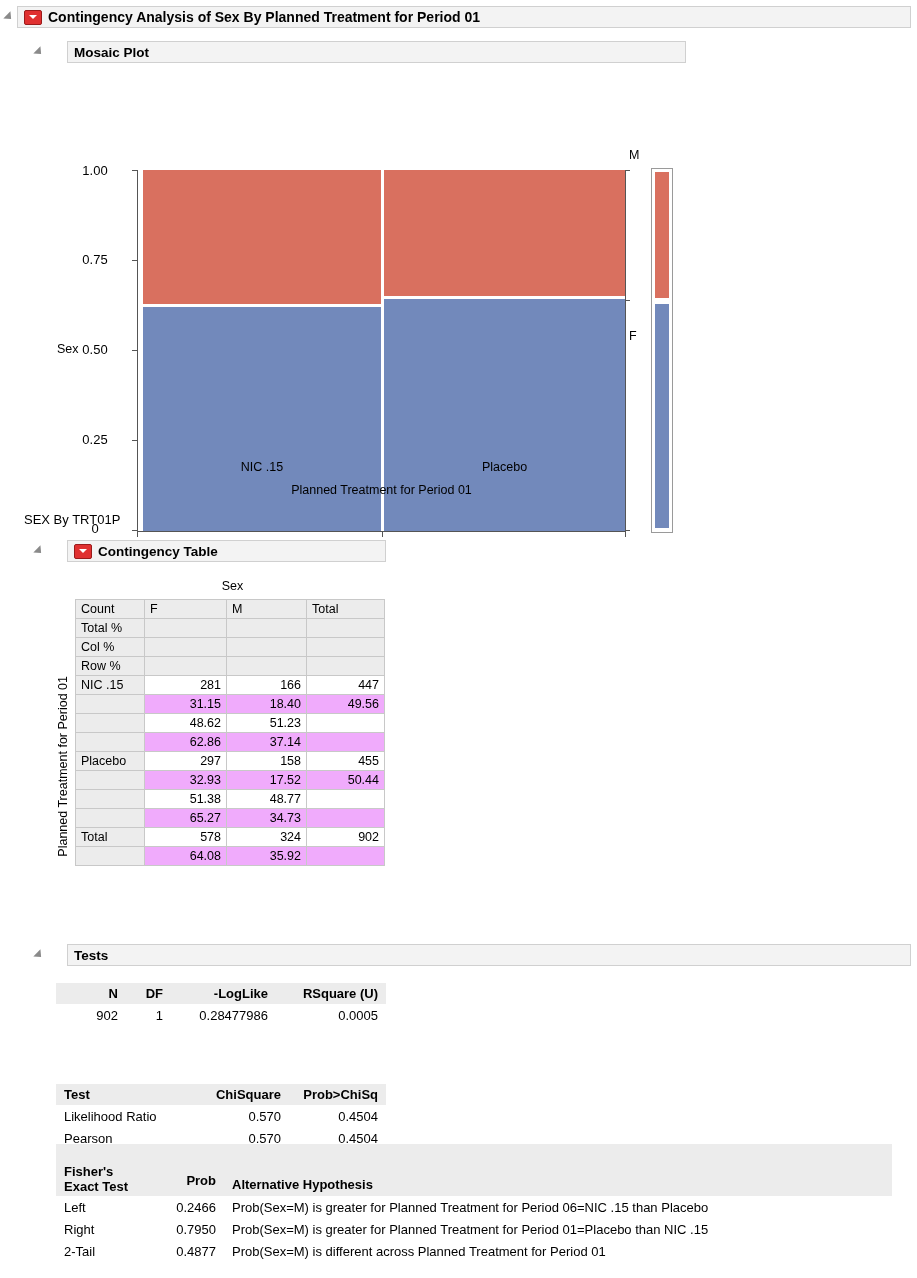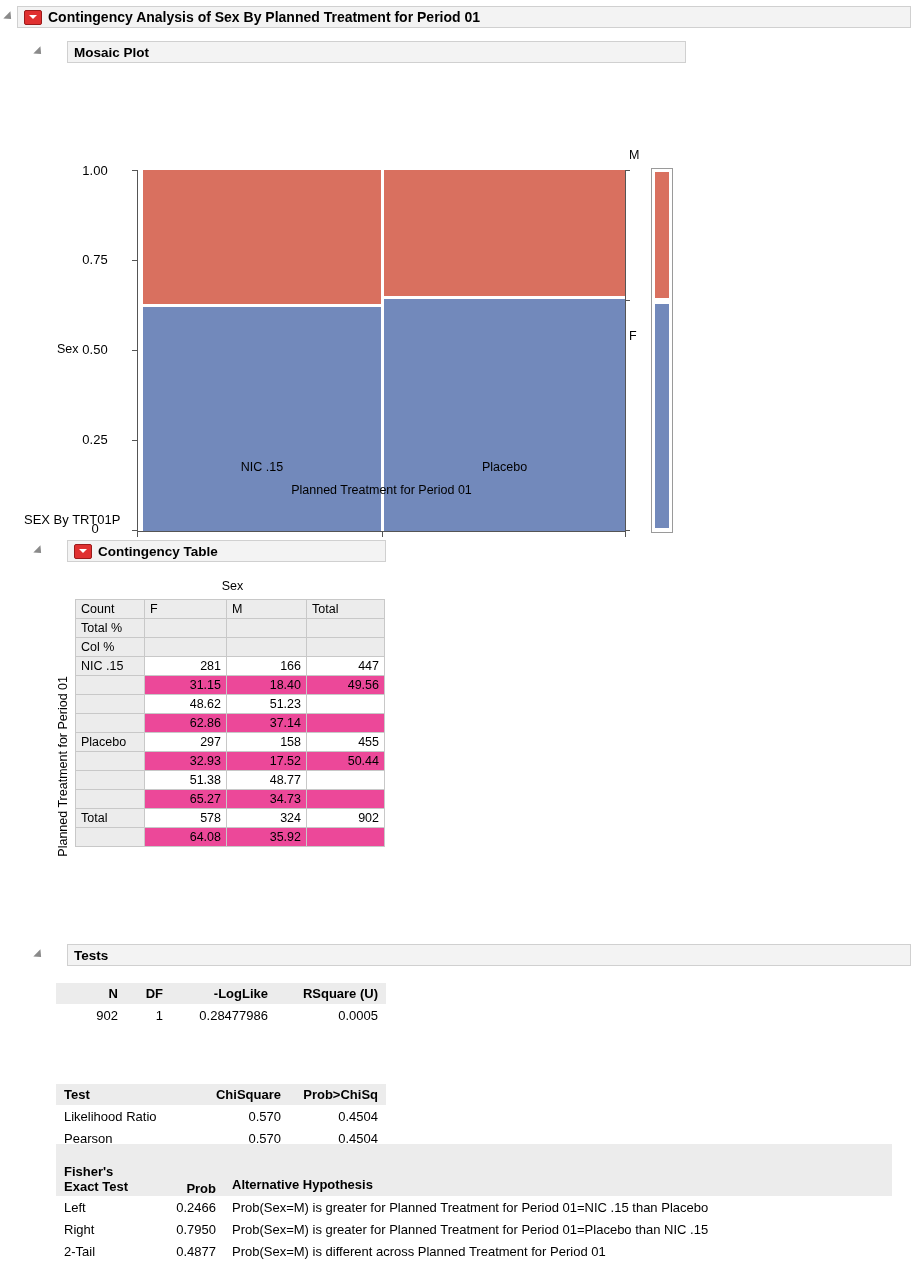--- a/index.html
+++ b/index.html
@@ -95,21 +95,21 @@
     font-size: 12.5px;
   }
   table.ct td {
     border: 1px solid #c8c8c8;
     padding: 1px 5px;
     height: 19px;
     box-sizing: border-box;
   }
   td.hdr-cell { background: #ececec; }
   td.num { text-align: right; background: #ffffff; }
-  td.num-gray { text-align: right; background: #ec4899; }
+  td.num-gray { text-align: right; background: #f0abfc; }
   td.label-cell { background: #ececec; text-align: left; }
   .colhdr-sex {
     text-align: center;
     font-size: 12.5px;
   }
   .vert-label {
     writing-mode: vertical-rl;
     transform: rotate(180deg);
     font-size: 12.5px;
     white-space: nowrap;
@@ -239,20 +239,26 @@
     <td class="hdr-cell" data-name="spacer-cell"></td>
     <td class="hdr-cell" data-name="spacer-cell"></td>
     <td class="hdr-cell" data-name="spacer-cell"></td>
   </tr>
   <tr data-name="table-row-header">
     <td class="hdr-cell" data-name="stat-label-col-pct">Col %</td>
     <td class="hdr-cell" data-name="spacer-cell"></td>
     <td class="hdr-cell" data-name="spacer-cell"></td>
     <td class="hdr-cell" data-name="spacer-cell"></td>
   </tr>
+  <tr data-name="table-row-header">
+    <td class="hdr-cell" data-name="stat-label-row-pct">Row %</td>
+    <td class="hdr-cell" data-name="spacer-cell"></td>
+    <td class="hdr-cell" data-name="spacer-cell"></td>
+    <td class="hdr-cell" data-name="spacer-cell"></td>
+  </tr>
 
   <tr data-name="table-row">
     <td class="label-cell" data-name="row-label-nic15">NIC .15</td>
     <td class="num" data-name="cell-nic15-f-count">281</td>
     <td class="num" data-name="cell-nic15-m-count">166</td>
     <td class="num" data-name="cell-nic15-total-count">447</td>
   </tr>
   <tr data-name="table-row">
     <td class="hdr-cell" data-name="spacer-cell"></td>
     <td class="num-gray" data-name="cell-nic15-f-totalpct">31.15</td>
@@ -356,27 +362,27 @@
 </tbody>
   </table>
 
 <table class="tests abs" data-name="tests-fisher-table" style="left:56px; top:1144px; width:836px;">
   <tbody>
       <tr data-name="table-row-header">
     <th class="ta-l" data-name="col-header-fisher-exact-test" style="width:90px; height:40px; vertical-align:top; padding-top:20px;">
       <div data-name="fisher-header-line1">Fisher's</div>
       <div data-name="fisher-header-line2">Exact Test</div>
     </th>
-    <th data-name="col-header-fisher-prob" style="width:78px; vertical-align:bottom; padding-bottom:0;">Prob</th>
+    <th data-name="col-header-fisher-prob" style="width:78px; vertical-align:bottom; padding-bottom:8px;">Prob</th>
     <th class="ta-l" data-name="col-header-alternative-hypothesis" style="vertical-align:bottom; padding-bottom:4px;">Alternative Hypothesis</th>
   </tr>
   <tr data-name="table-row">
     <td class="ta-l" data-name="fisher-side-left">Left</td>
     <td class="ta-r" data-name="fisher-prob-left">0.2466</td>
-    <td class="ta-l" data-name="fisher-hypothesis-left">Prob(Sex=M) is greater for Planned Treatment for Period 01=NIC .15 than Placebo</td>
+    <td class="ta-l" data-name="fisher-hypothesis-left">Prob(Sex=M) is greater for Planned Treatment for Period 06=NIC .15 than Placebo</td>
   </tr>
   <tr data-name="table-row">
     <td class="ta-l" data-name="fisher-side-right">Right</td>
     <td class="ta-r" data-name="fisher-prob-right">0.7950</td>
     <td class="ta-l" data-name="fisher-hypothesis-right">Prob(Sex=M) is greater for Planned Treatment for Period 01=Placebo than NIC .15</td>
   </tr>
   <tr data-name="table-row">
     <td class="ta-l" data-name="fisher-side-2tail">2-Tail</td>
     <td class="ta-r" data-name="fisher-prob-2tail">0.4877</td>
     <td class="ta-l" data-name="fisher-hypothesis-2tail">Prob(Sex=M) is different across Planned Treatment for Period 01</td>

